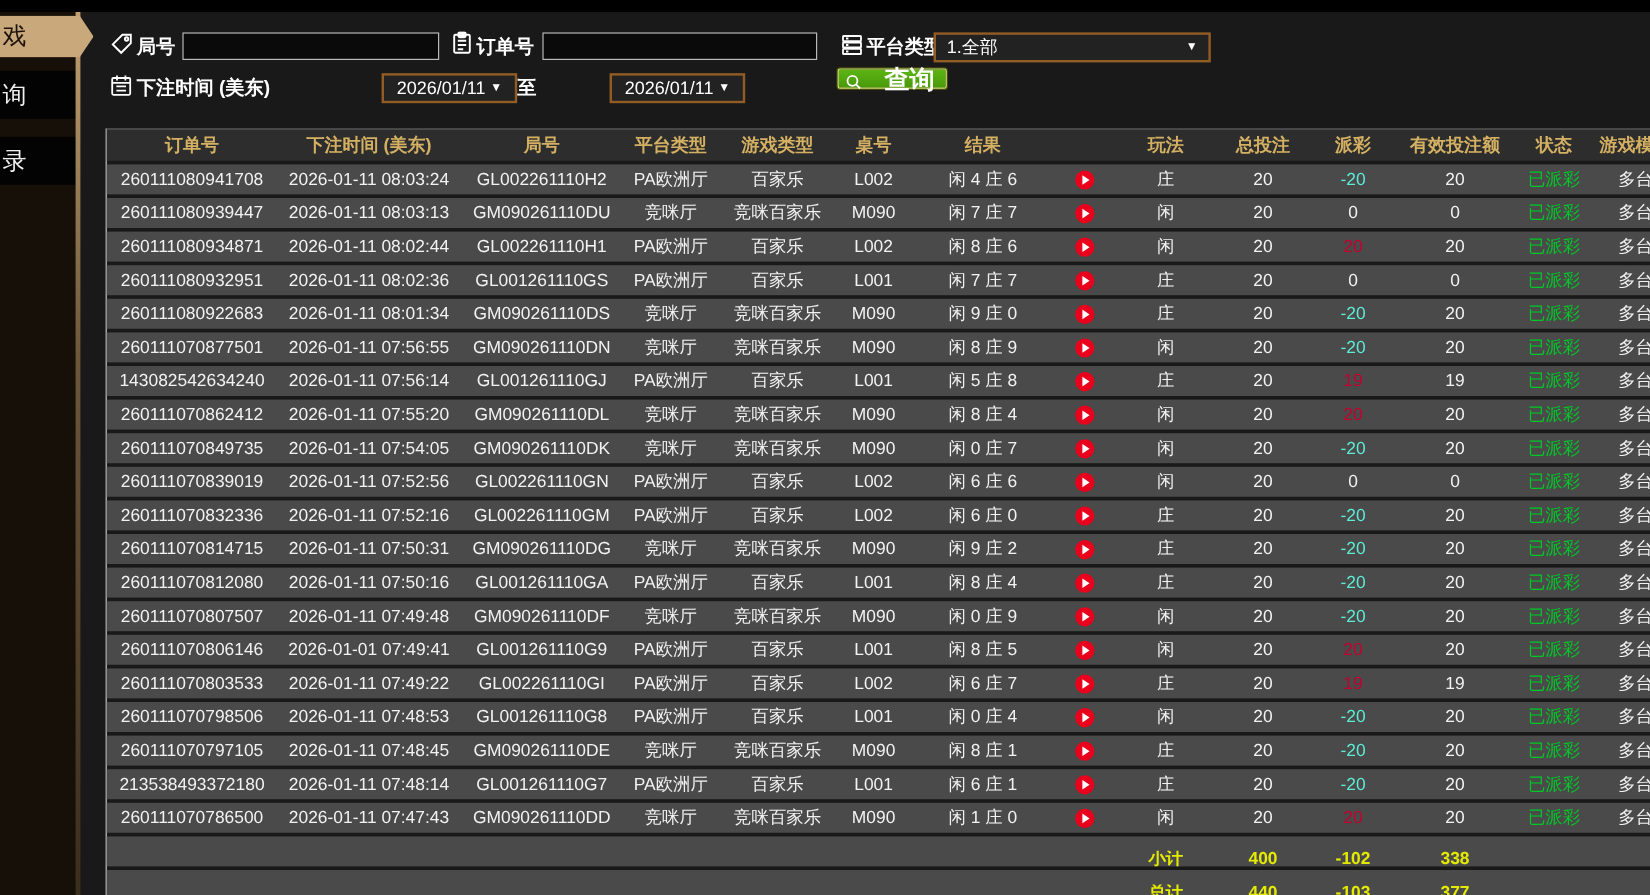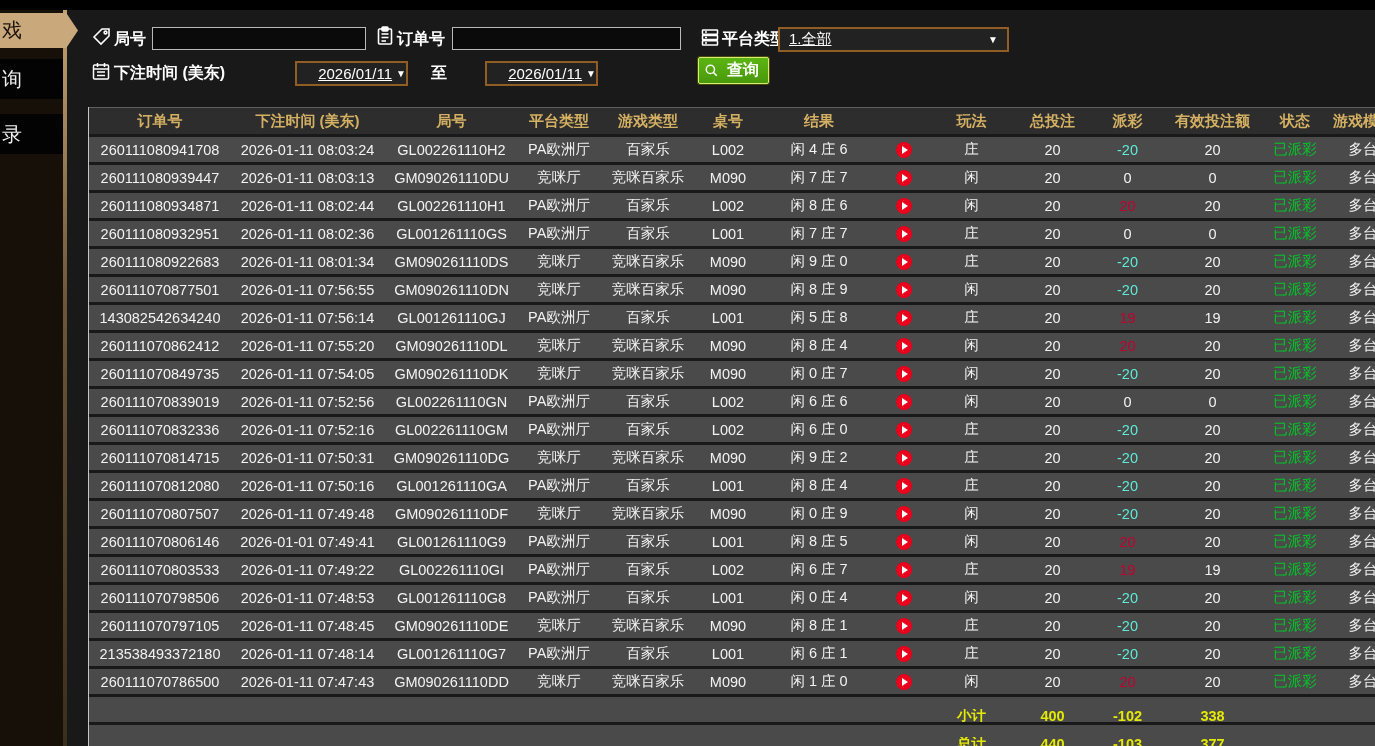--- a/index.html
+++ b/index.html
@@ -19,29 +19,29 @@
                       clip-path:polygon(0 0,85% 0,100% 50%,85% 100%,0 100%); z-index:3; }
 
   
   .flabel { position:absolute; color:#fff; font-size:16px; font-weight:bold; white-space:nowrap; }
   .ficon { position:absolute; width:20px; height:20px; color:#fff; }
   .ficon svg { width:100%; height:100%; }
   .finput { position:absolute; height:23px; background:#0a0a0a; border:1px solid #b9b9b9;
             color:#e8e8e8; font-size:14px; padding:0 6px; outline:none; }
   .fselect { position:absolute; height:25px; background:#222; border:2px solid #925d24;
              color:#fff; font-size:15px; display:flex; align-items:center; cursor:pointer; }
-  .fselect .val { flex:1; padding-left:9px; white-space:nowrap;text-decoration:underline; }
+  .fselect .val { flex:1; padding-left:9px; white-space:nowrap; }
   .fselect .arrow { font-size:10px; padding-right:9px; color:#fff; }
-  .fselect.date { justify-content:flex-end; }
+  .fselect.date { justify-content:center;margin-left:23px; }
   .fselect.date .val { flex:none; padding:0 4px 0 0; }
   .fselect.date .arrow { padding:0; }
-  .qbtn { position:absolute; left:698px; top:57px; height:27px; padding:0 9px 0 5px;
+  .qbtn { position:absolute; left:698px; top:57px; height:17px; padding:0 9px 0 5px;
           background:linear-gradient(#5cb512,#49990b); border:1px solid #d9ed72;
-          box-shadow:0 0 0 1px #46490c; color:#fff; font-size:16px; font-weight:bold;
-          display:flex; align-items:center; gap:8px; cursor:pointer; border-radius:2px; }
+          box-shadow:0 0 0 1px #46490c; color:#fff; font-size:21px; font-weight:bold;
+          display:flex; align-items:center; gap:18px; cursor:pointer; border-radius:2px; }
   .qbtn svg { width:15px; height:15px; }
 
   
   .tbl { position:absolute; left:88px; top:107px; width:1310px; border-left:1px solid #c6c6c6; }
   .tr { display:flex; }
   .thead { height:27px; background:#2d2d2d; border-top:1px solid #5e5e5e; }
   .thead .td { color:#d4b063; font-weight:bold; font-size:15px; }
   .row { height:25px; margin-top:3px; background:#4a4a4a; }
   .td { display:flex; align-items:center; justify-content:center; color:#f2f2f2;
         font-size:14.5px; white-space:nowrap; overflow:hidden; }

